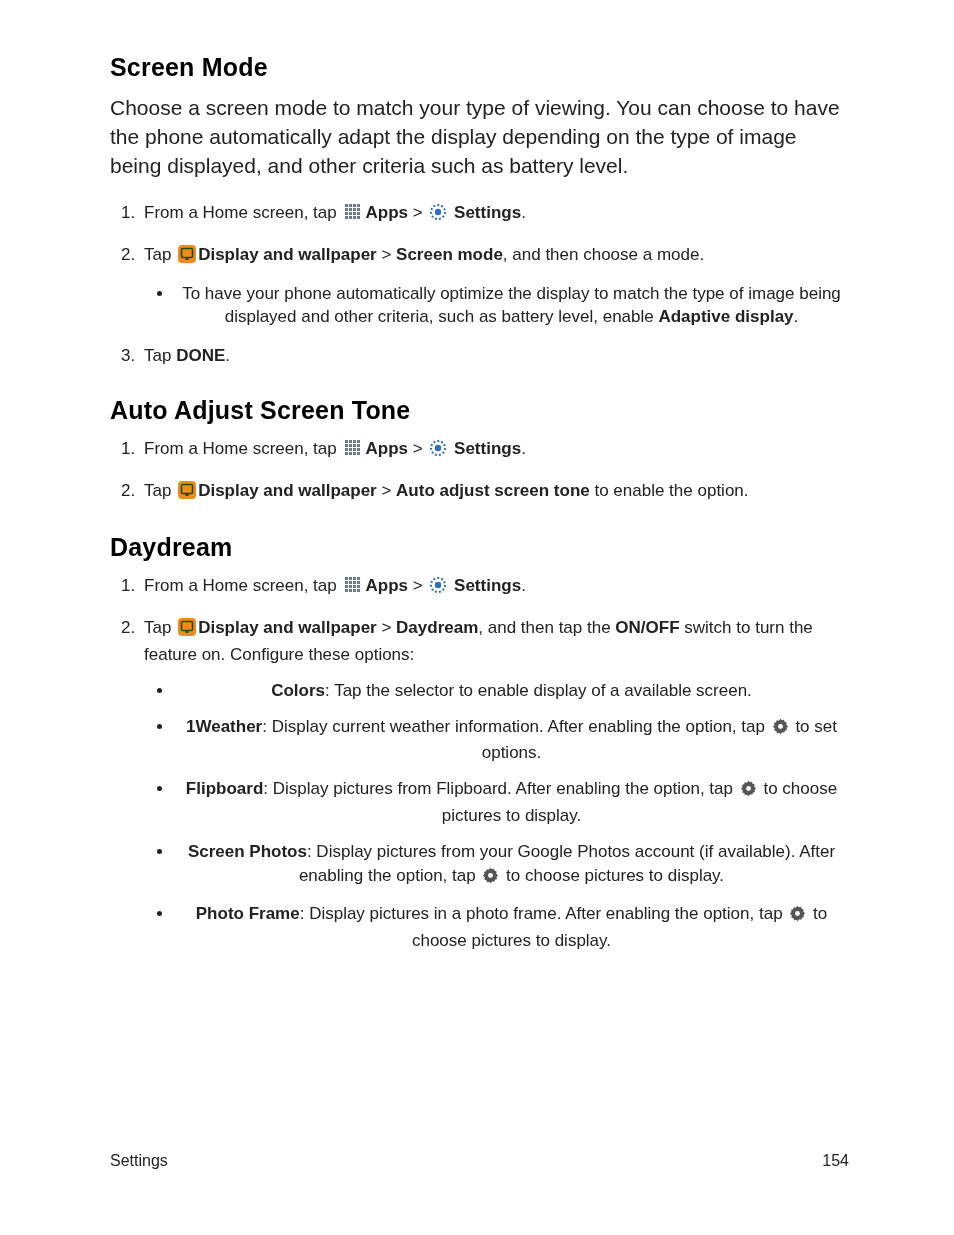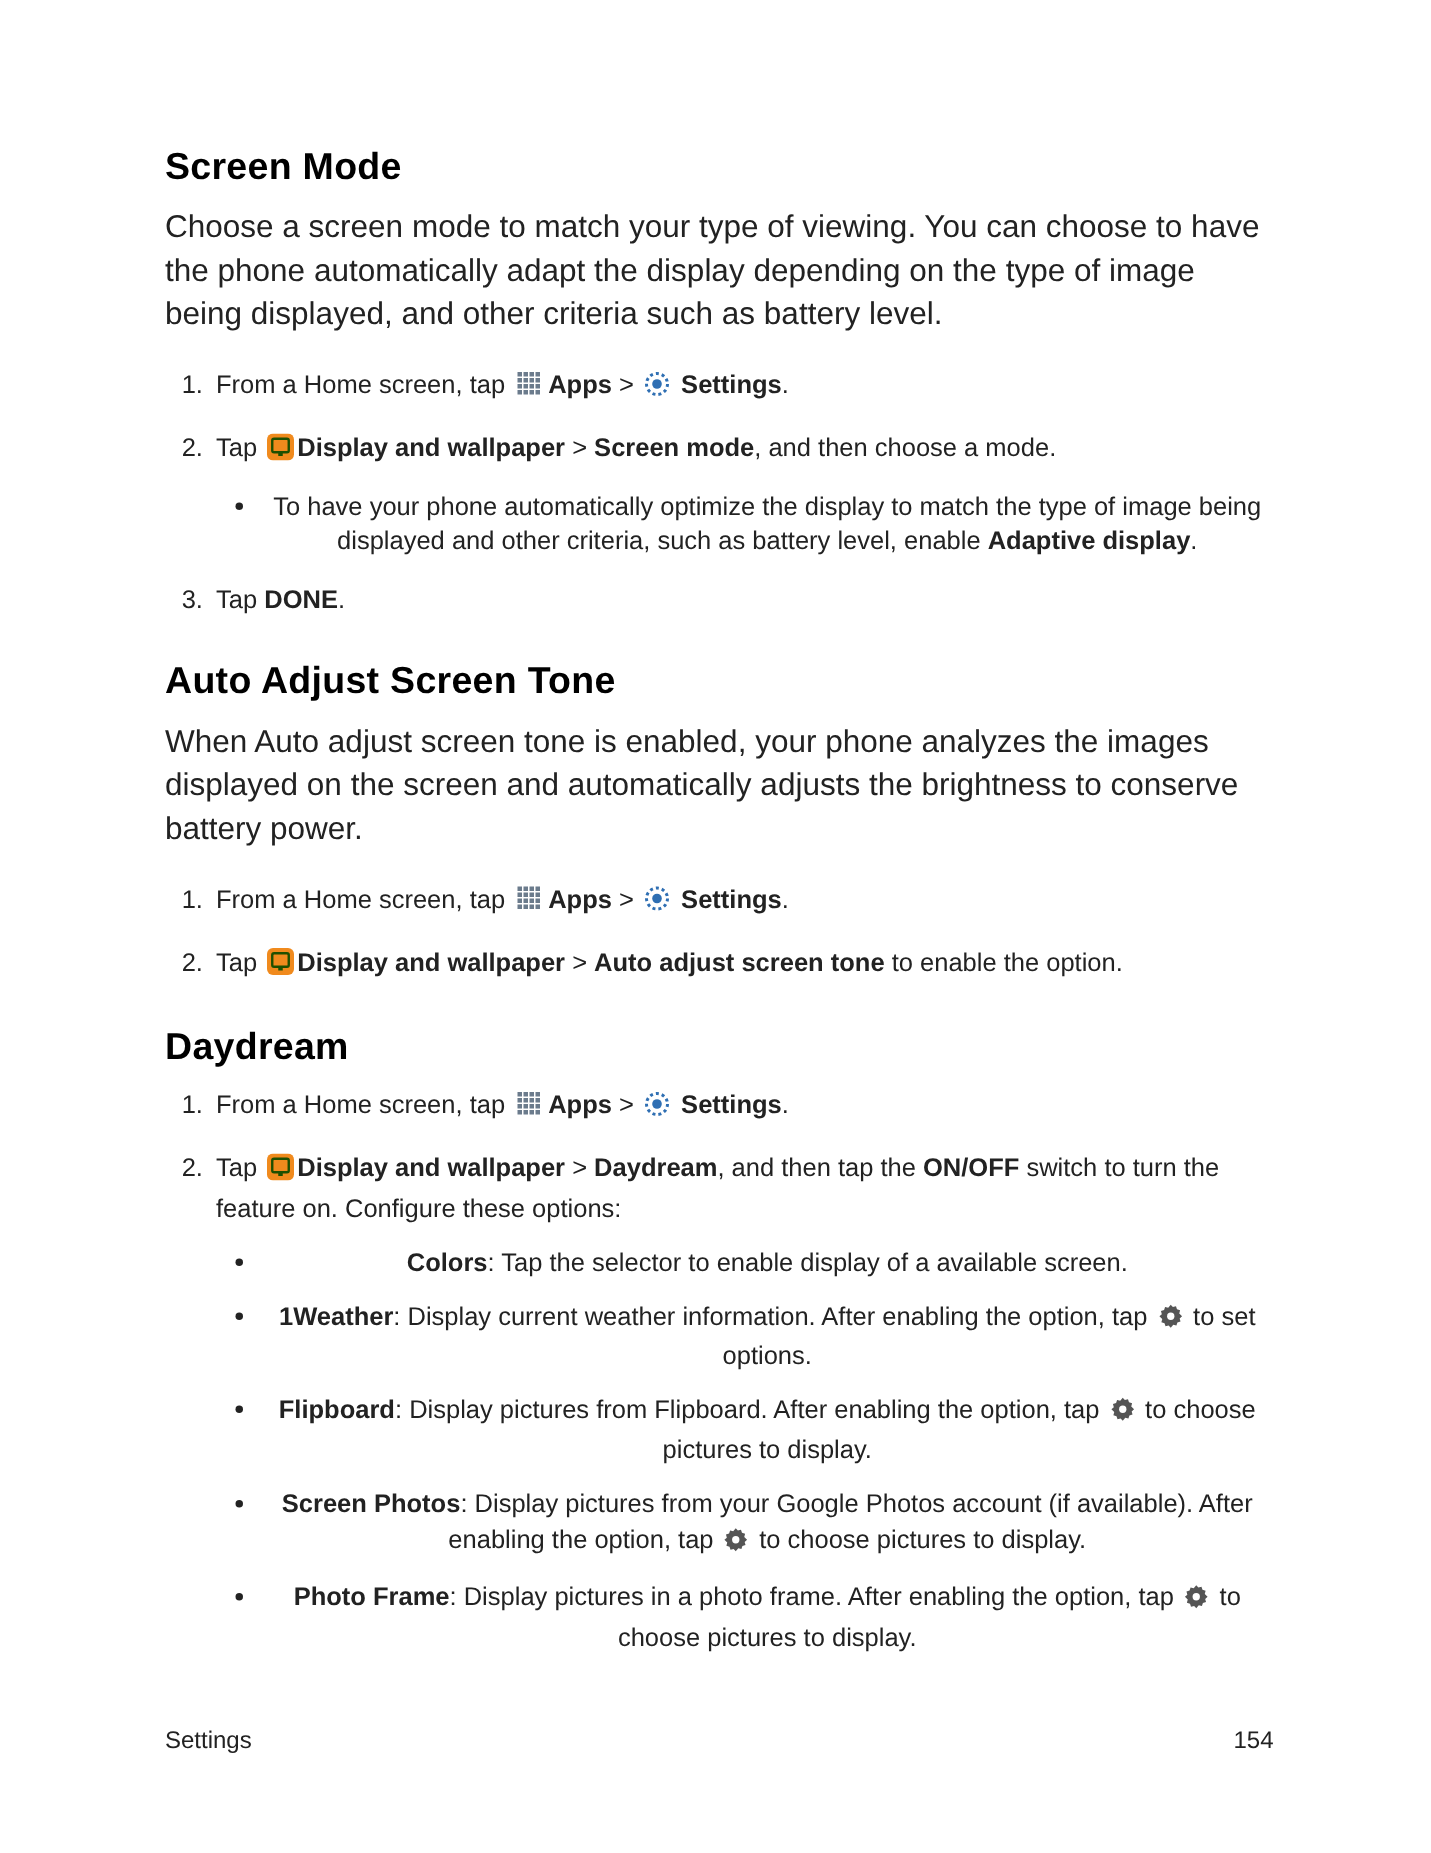--- a/index.html
+++ b/index.html
@@ -6,21 +6,21 @@
     margin: 0;
     padding: 0;
     background: #ffffff;
     font-family: Arial, Helvetica, sans-serif;
     color: #222;
   }
   .page {
     width: 954px;
     min-height: 1235px;
     box-sizing: border-box;
-    padding: 97px 105px 60px 110px;
+    padding: 53px 105px 60px 110px;
     position: relative;
   }
   h2 {
     font-family: Arial, Helvetica, sans-serif;
     font-weight: 900;
     font-size: 25px;
     margin: 0 0 12px 0;
     letter-spacing: 0.2px;
     color: #000;
   }
@@ -135,21 +135,20 @@
         </ul>
       </li>
       <li>
         <span>Tap </span><span class="bold">DONE</span><span>.</span>
       </li>
     </ol>
   </div>
 
   <div class="sec">
     <h2>Auto Adjust Screen Tone</h2>
-    <p>When Auto adjust screen tone is enabled, your phone analyzes the images displayed on the screen and automatically adjusts the brightness to conserve battery power.</p>
     <ol>
       <li>
         <span>From a Home screen, tap </span><span class="inline-icon"><svg width="20" height="18" viewBox="0 0 18 18">
               <use href="#apps-grid-def"></use>
             </svg></span><span class="bold">Apps</span><span> &gt; </span><span class="inline-icon"><svg width="18" height="18" viewBox="0 0 18 18">
               <use href="#settings-circle-def"></use>
             </svg></span> <span class="bold">Settings</span><span>.</span>
       </li>
       <li>
         <span>Tap </span><span class="inline-icon"><svg width="18" height="18" viewBox="0 0 18 18">

